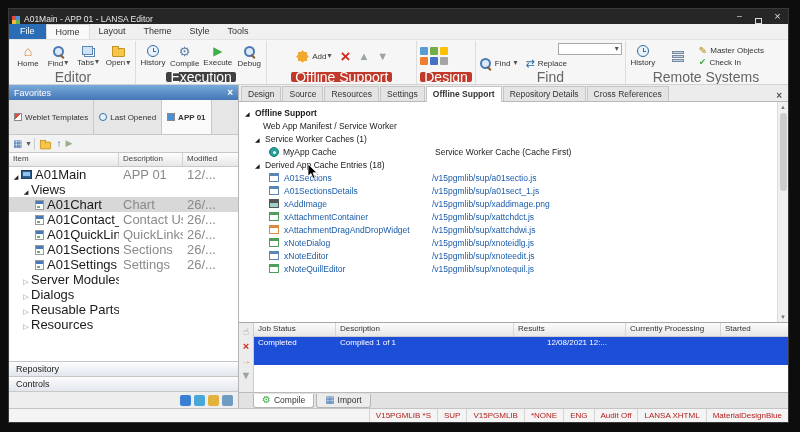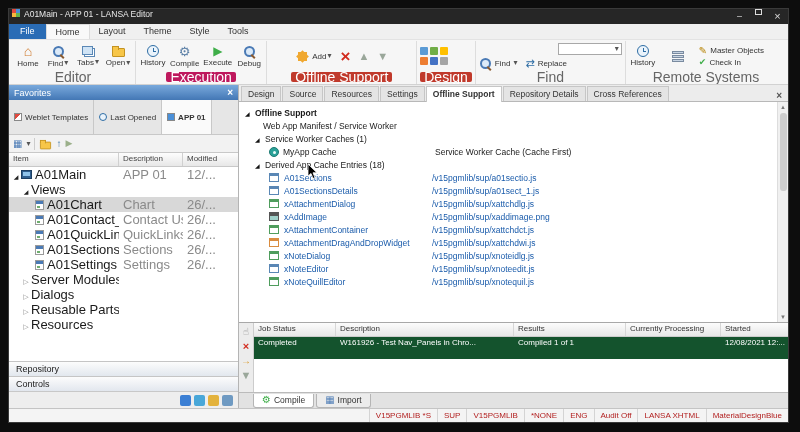--- a/index.html
+++ b/index.html
@@ -1,38 +1,38 @@
 <!DOCTYPE html>
 <html><head>
 <meta charset="utf-8">
 <style>
 *{box-sizing:border-box;margin:0;padding:0}
 html,body{width:800px;height:432px;overflow:hidden;background:#0d0d0d;font-family:"Liberation Sans","DejaVu Sans",sans-serif}
 .frame{position:absolute;left:8px;top:8px;width:781px;height:415px;background:#f0f0f0;display:flex;flex-direction:column;font-size:9px;color:#1a1a1a;border:1px solid #3a3a3a}
 
-.titlebar{height:15px;background:#262626;color:#e8e8e8;display:flex;align-items:flex-start;padding:0 3px;gap:4px;flex:0 0 auto}
+.titlebar{height:15px;background:#262626;color:#e8e8e8;display:flex;align-items:flex-end;padding:0 3px;gap:4px;flex:0 0 auto}
 .title-logo{width:8px;height:8px;display:grid;grid-template-columns:4px 4px;grid-template-rows:4px 4px;flex:0 0 auto}
 .title-logo i{display:block}
 .tl1{background:#e04a3f}.tl2{background:#4a90d9}.tl3{background:#f5b83d}.tl4{background:#63b54e}
 .title-text{flex:1;font-size:8.5px;white-space:nowrap;overflow:hidden}
 .wc{width:15px;text-align:center;font-size:9px;line-height:15px;color:#ddd}
 .wc-max{display:flex;align-items:center;justify-content:center}
 .wc-max b{width:7px;height:6px;border:1px solid #ddd;display:block}
 .wc-close{font-size:11px}
 
 .menubar{height:16px;display:flex;align-items:stretch;background:#f0f0f0;border-bottom:1px solid #e3e3e3}
 .mfile{background:#2a6cb5;color:#fff;padding:2px 11px;font-size:9px}
 .mtab{padding:2px 9px;font-size:9px;color:#333}
 .mtab.active{background:#f9f9f9;border:1px solid #dcdcdc;border-bottom:none}
 
 .ribbon{height:45px;display:flex;background:#f6f6f6;border-bottom:1px solid #d2d2d2;padding:1px 2px 0;overflow:hidden}
 .rgroup{display:flex;flex-direction:column;border-right:1px solid #ddd;padding:0 3px;flex:0 0 auto}
 .ritems{flex:1;display:flex;align-items:center;gap:2px}
 .rlabel{font-size:14px;color:#666;text-align:center;padding:0 4px;margin:1px auto 2px;line-height:10px}
-.rlabel.blue{background:#be185d;color:#fff;border-radius:2px}
+.rlabel.blue{background:#404040;color:#fff;border-radius:2px}
 .rlabel.red{background:#c0392b;color:#fff;border-radius:2px}
 .rbtn{display:flex;flex-direction:column;align-items:center;justify-content:center;min-width:28px;gap:1px;font-size:8px;color:#333;padding:0 1px}
 .rbtn .cap{display:flex;align-items:center;gap:1px;white-space:nowrap}
 .rstack{display:flex;flex-direction:column;gap:2px;align-items:flex-start}
 .rsmall{display:flex;align-items:center;gap:3px;font-size:8px;color:#333;white-space:nowrap}
 .combo{width:64px;height:12px;background:#fff;border:1px solid #a8a8a8;display:flex;align-items:center;justify-content:flex-end;padding:0 2px;color:#777;font-size:7px}
 
 .ic{display:inline-block;line-height:1}
 .g-house::before{content:"⌂";color:#cf7a2d;font-size:14px;font-weight:bold}
 .g-play::before{content:"▶";color:#3fae49;font-size:12px}
@@ -137,21 +137,21 @@
 .sarr{font-size:6px;color:#777;padding:2px 0}
 .sthumb{width:7px;height:78px;background:#cdcdcd;border-radius:3px;margin-top:1px}
 .sfill{flex:1}
 
 .jobs{height:70px;display:flex;background:#fff;border-top:1px solid #a8a8a8;flex:0 0 auto}
 .jstrip{width:15px;background:#ececec;border-right:1px solid #ccc;display:flex;flex-direction:column;align-items:center;gap:4px;padding-top:4px;flex:0 0 auto}
 .jmain{flex:1;display:flex;flex-direction:column;overflow:hidden}
 .jcols{display:flex;height:14px;background:linear-gradient(#fcfcfc,#e7e7e7);border-bottom:1px solid #ccc;font-size:8px;color:#333;flex:0 0 auto}
 .jcols div{padding:1px 4px;border-right:1px solid #d6d6d6;white-space:nowrap;overflow:hidden}
 .jc1{width:82px}.jc2{width:178px}.jc3{width:112px}.jc4{width:95px}.jc5{flex:1;border-right:none!important}
-.jrow{display:flex;height:22px;background:#14532d;color:#fff;font-size:8px;flex:0 0 auto}
+.jrow{display:flex;height:28px;background:#1d4ed8;color:#fff;font-size:8px;flex:0 0 auto}
 .jrow div{padding:1px 4px;white-space:nowrap;overflow:hidden}
 
 .btabs{height:16px;display:flex;align-items:center;background:#e2e2e2;border-top:1px solid #bbb;padding-left:14px;flex:0 0 auto;gap:2px}
 .btab{display:flex;align-items:center;gap:3px;padding:1px 8px 2px;font-size:8.5px;border:1px solid #b5b5b5;border-top:none;background:#ececec;color:#333;border-radius:0 0 3px 3px}
 .btab.active{background:#fff}
 
 .statusbar{height:14px;background:#f4f4f4;border-top:1px solid #c4c4c4;display:flex;justify-content:flex-end;align-items:center;font-size:8px;color:#b22020;flex:0 0 auto}
 .sitem{padding:0 6px;border-left:1px solid #d4d4d4;white-space:nowrap;line-height:13px}
 
 .cursor{position:absolute;left:68px;top:62px;z-index:50;pointer-events:none}
@@ -499,25 +499,20 @@
             <span class="ei"></span>
             <span class="ename">A01Sections</span>
             <span class="epath">/v15pgmlib/sup/a01sectio.js</span>
           </div>
           <div class="crow r-item">
             <span class="ei"></span>
             <span class="ename">A01SectionsDetails</span>
             <span class="epath">/v15pgmlib/sup/a01sect_1.js</span>
           </div>
           <div class="crow r-item">
-            <span class="ei green"></span>
-            <span class="ename">xAttachmentDialog</span>
-            <span class="epath">/v15pgmlib/sup/xattchdlg.js</span>
-          </div>
-          <div class="crow r-item">
             <span class="ei cam"></span>
             <span class="ename">xAddImage</span>
             <span class="epath">/v15pgmlib/sup/xaddimage.png</span>
           </div>
           <div class="crow r-item">
             <span class="ei green"></span>
             <span class="ename">xAttachmentContainer</span>
             <span class="epath">/v15pgmlib/sup/xattchdct.js</span>
           </div>
           <div class="crow r-item">
@@ -565,21 +560,20 @@
         <div class="jmain">
           <div class="jcols">
             <div class="jc1">Job Status</div>
             <div class="jc2">Description</div>
             <div class="jc3">Results</div>
             <div class="jc4">Currently Processing</div>
             <div class="jc5">Started</div>
           </div>
           <div class="jrow">
             <div class="jc1">Completed</div>
-            <div class="jc2">W161926 - Test Nav_Panels in Chro...</div>
             <div class="jc3">Compiled 1 of 1</div>
             <div class="jc4"></div>
             <div class="jc5">12/08/2021 12:...</div>
           </div>
         </div>
       </div>
 
       <div class="btabs">
         <span class="btab active">
           <span class="ic g-gear-green"></span>

